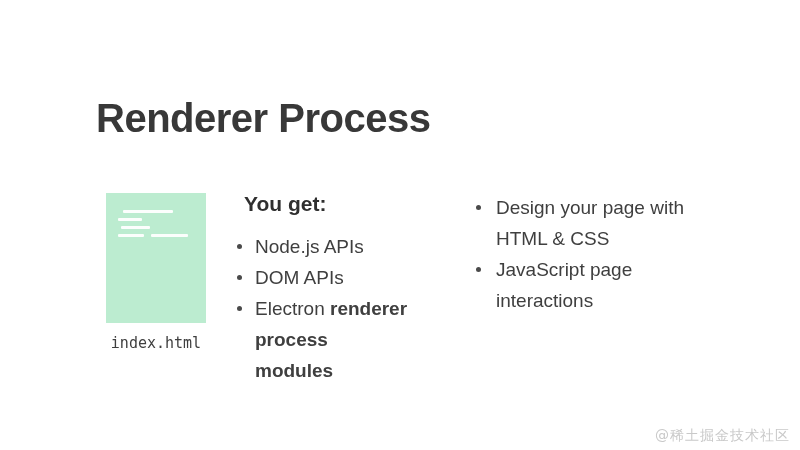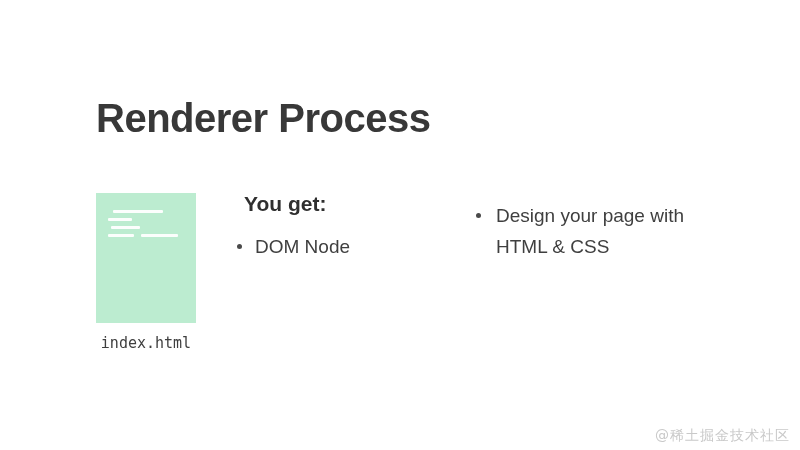--- a/index.html
+++ b/index.html
@@ -19,21 +19,21 @@
     background:var(--bg);
     overflow:hidden;
     font-family:"Liberation Sans","DejaVu Sans",sans-serif;
   }
   .title{
     position:absolute;left:96px;top:94px;margin:0;
     font-size:40px;font-weight:bold;line-height:1.2;
     letter-spacing:-0.5px;color:var(--title);text-align:right;
   }
   
-  .file-figure{position:absolute;left:96px;top:193px;width:100px;}
+  .file-figure{position:absolute;left:106px;top:193px;width:100px;}
   .file-card{width:100px;height:130px;background:var(--mint);}
   .code-lines{padding:17px 0 0 12px;}
   .ln{height:3px;background:var(--lines);margin-bottom:5px;border-radius:1px;opacity:.95;}
   .ln-1{width:50px;margin-left:5px;}
   .ln-2{width:24px;}
   .ln-3{width:29px;margin-left:3px;}
   .ln-4{display:flex;gap:7px;background:none;height:3px;}
   .ln-4 .seg{height:3px;background:var(--lines);border-radius:1px;}
   .seg-a{width:26px;}
   .seg-b{width:37px;}
@@ -45,21 +45,21 @@
   
   .col{position:absolute;top:192px;}
   .col-1{left:236px;width:185px;}
   .col-2{left:475px;width:220px;}
   .col h2{margin:0 0 15px 8px;font-size:21px;font-weight:bold;color:var(--heading);line-height:1.15;}
   .col-2 h2{margin-left:13px;}
   ul.bullets{list-style:none;margin:0;padding:0;font-size:19px;line-height:31px;color:var(--body);}
   .col-1 ul.bullets{width:172px;}
   .col-2 ul.bullets{width:210px;}
   li.bullet{position:relative;padding-left:19px;}
-  .col-2 li.bullet{padding-left:21px;margin-top:8px;}
+  .col-2 li.bullet{padding-left:21px;}
   li.bullet::before{
     content:"";position:absolute;left:1px;top:13px;
     width:5px;height:5px;border-radius:50%;background:var(--dot);
   }
   li.bullet b{font-weight:bold;}
   .watermark{
     position:absolute;right:10px;bottom:5px;
     font-size:14px;letter-spacing:1px;color:var(--wm);
     font-family:"DejaVu Sans","Liberation Sans",sans-serif;
   }
@@ -82,25 +82,28 @@
           <span class="seg seg-b"></span>
         </div>
       </div>
     </div>
     <div class="file-label">index.html</div>
   </div>
 
   <section class="col col-1">
     <h2>You get:</h2>
     <ul class="bullets">
-        <li class="bullet"><span>DOM Node</span></li>
+        <li class="bullet"><span>Node.js APIs</span></li>
+        <li class="bullet"><span>DOM APIs</span></li>
+        <li class="bullet"><span>Electron </span><b>renderer process modules</b></li>
       </ul>
   </section>
 
   <section class="col col-2">
     <ul class="bullets">
         <li class="bullet"><span>Design your page with HTML &amp; CSS</span></li>
+        <li class="bullet"><span>JavaScript page interactions</span></li>
       </ul>
   </section>
 
   <div class="watermark">@稀土掘金技术社区</div>
 
 </div>
 
 </body></html>

